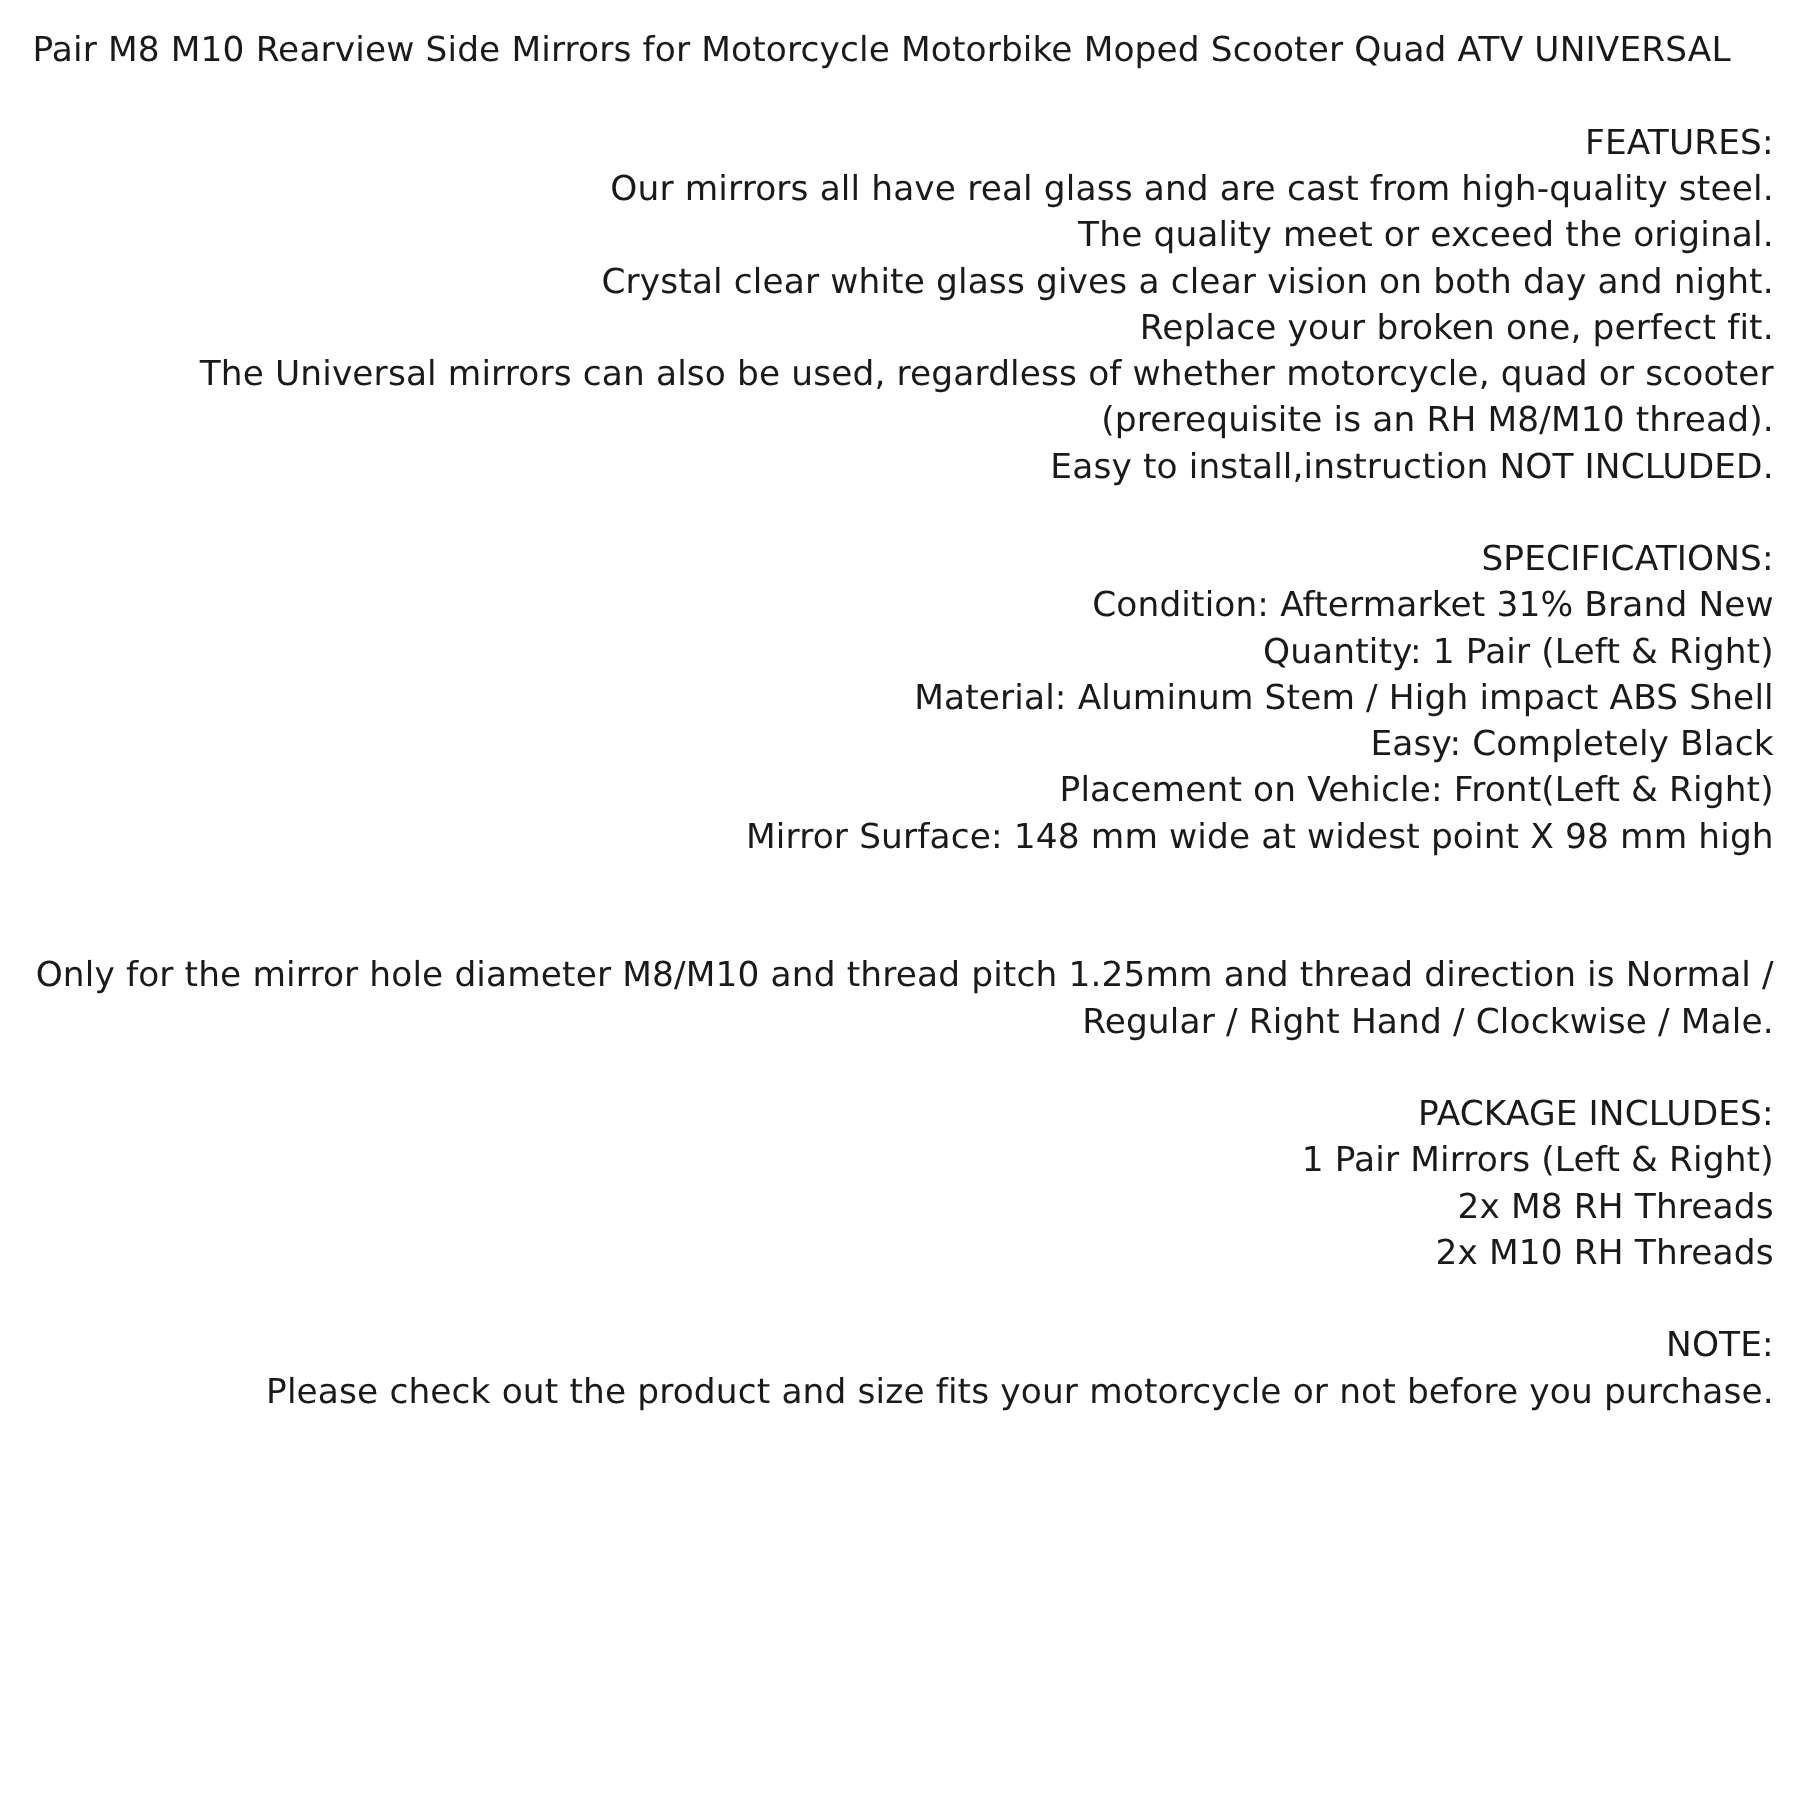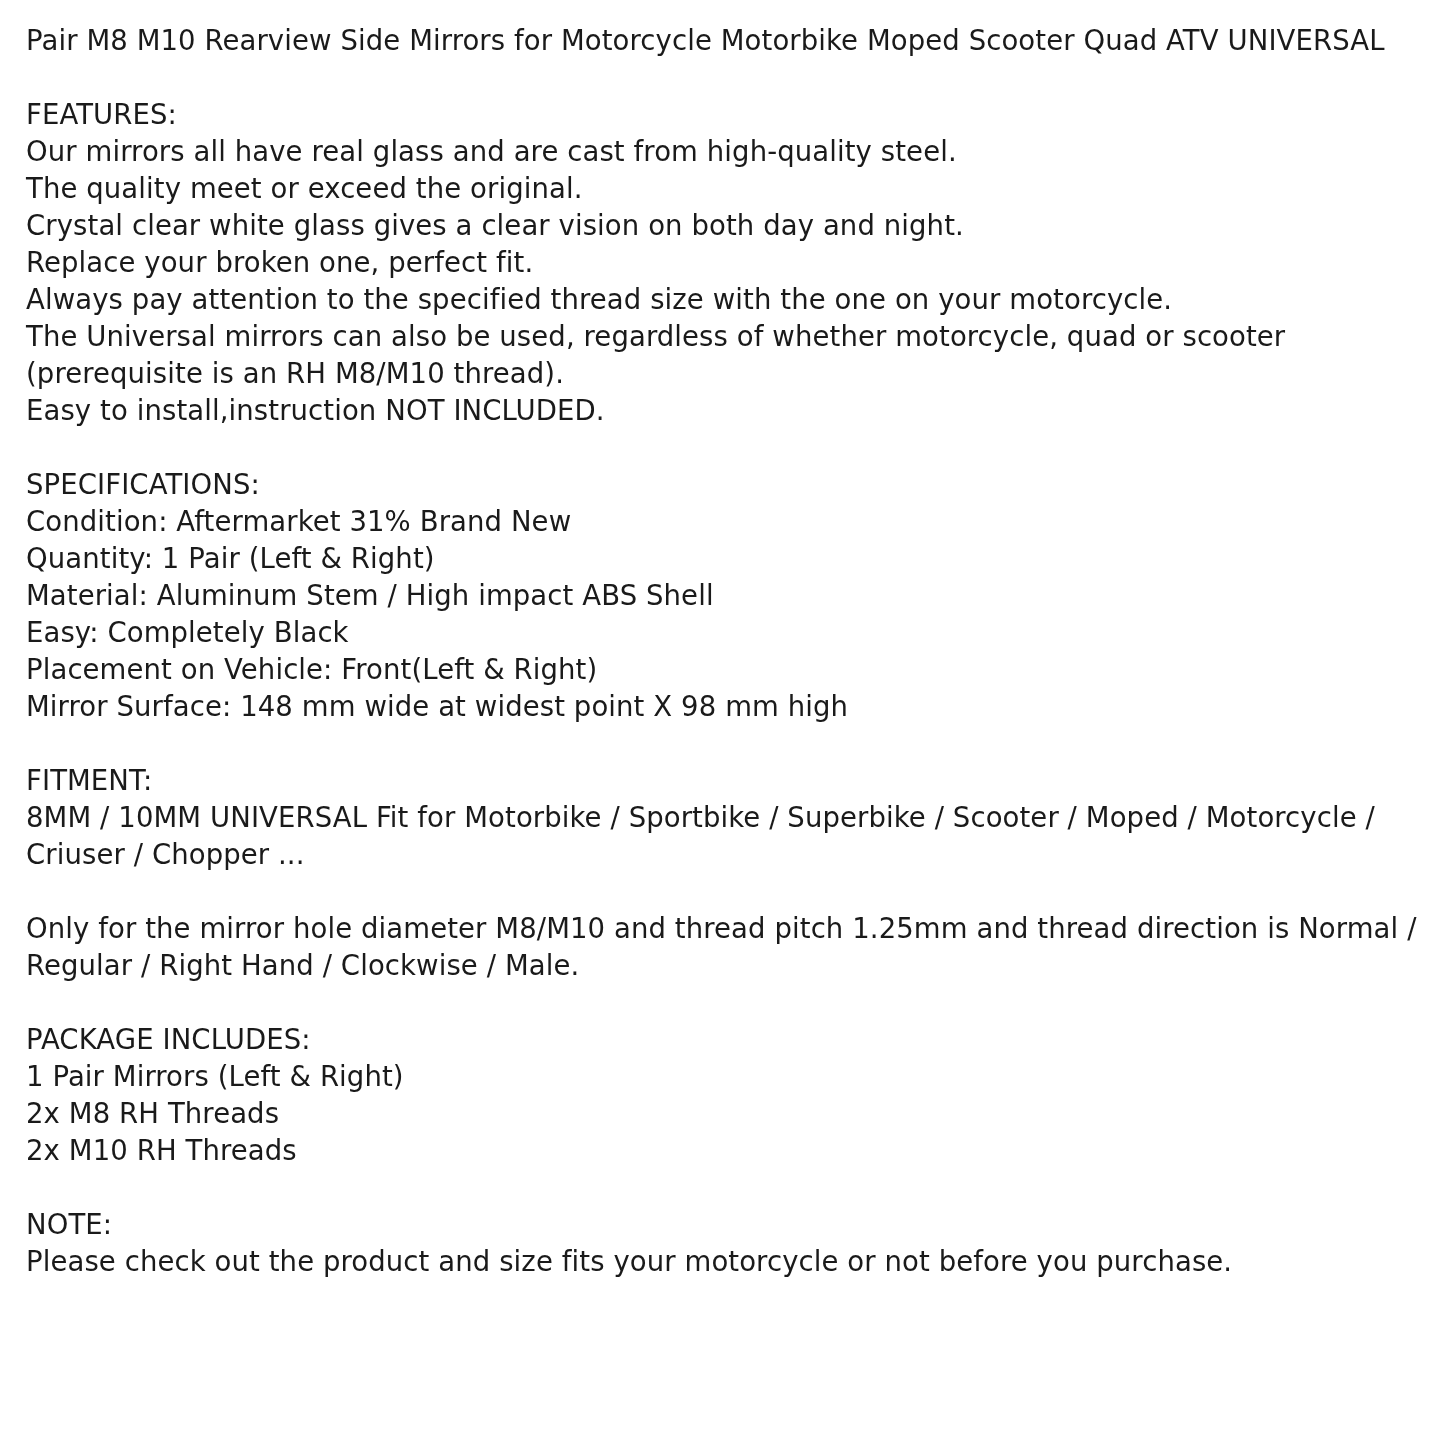--- a/index.html
+++ b/index.html
@@ -18,20 +18,21 @@
     box-sizing: border-box;
     width: 1445px;
     height: 1445px;
     padding: 22px 26px 16px 26px;
   }
   .line {
     font-size: 27.5px;
     line-height: 37px;
     white-space: pre-wrap;
     letter-spacing: 0.1px;
+    text-align: right;
   }
   .title {
     font-size: 27.5px;
     line-height: 37px;
     letter-spacing: 0.1px;
   }
   .blank {
     height: 37px;
   }
   .block {
@@ -47,45 +48,39 @@
   <div class="title">Pair M8 M10 Rearview Side Mirrors for Motorcycle Motorbike Moped Scooter Quad ATV UNIVERSAL</div>
 
   <div class="blank"></div>
 
   <div class="block">
     <div class="line">FEATURES:</div>
     <div class="line">Our mirrors all have real glass and are cast from high-quality steel.</div>
     <div class="line">The quality meet or exceed the original.</div>
     <div class="line">Crystal clear white glass gives a clear vision on both day and night.</div>
     <div class="line">Replace your broken one, perfect fit.</div>
-    <div class="line">Always pay attention to the specified thread size with the one on your motorcycle.</div>
     <div class="line">The Universal mirrors can also be used, regardless of whether motorcycle, quad or scooter</div>
     <div class="line">(prerequisite is an RH M8/M10 thread).</div>
     <div class="line">Easy to install,instruction NOT INCLUDED.</div>
   </div>
 
   <div class="blank"></div>
 
   <div class="block">
     <div class="line">SPECIFICATIONS:</div>
     <div class="line">Condition: Aftermarket 31% Brand New</div>
     <div class="line">Quantity: 1 Pair (Left &amp; Right)</div>
     <div class="line">Material: Aluminum Stem / High impact ABS Shell</div>
     <div class="line">Easy: Completely Black</div>
     <div class="line">Placement on Vehicle: Front(Left &amp; Right)</div>
     <div class="line">Mirror Surface: 148 mm wide at widest point X 98 mm high</div>
   </div>
 
   <div class="blank"></div>
 
-  <div class="block">
-    <div class="line">FITMENT:</div>
-    <div class="line">8MM / 10MM UNIVERSAL Fit for Motorbike / Sportbike / Superbike / Scooter / Moped / Motorcycle /</div>
-    <div class="line">Criuser / Chopper ...</div>
-  </div>
 
   <div class="blank"></div>
 
   <div class="block">
     <div class="line">Only for the mirror hole diameter M8/M10 and thread pitch 1.25mm and thread direction is Normal /</div>
     <div class="line">Regular / Right Hand / Clockwise / Male.</div>
   </div>
 
   <div class="blank"></div>
 

